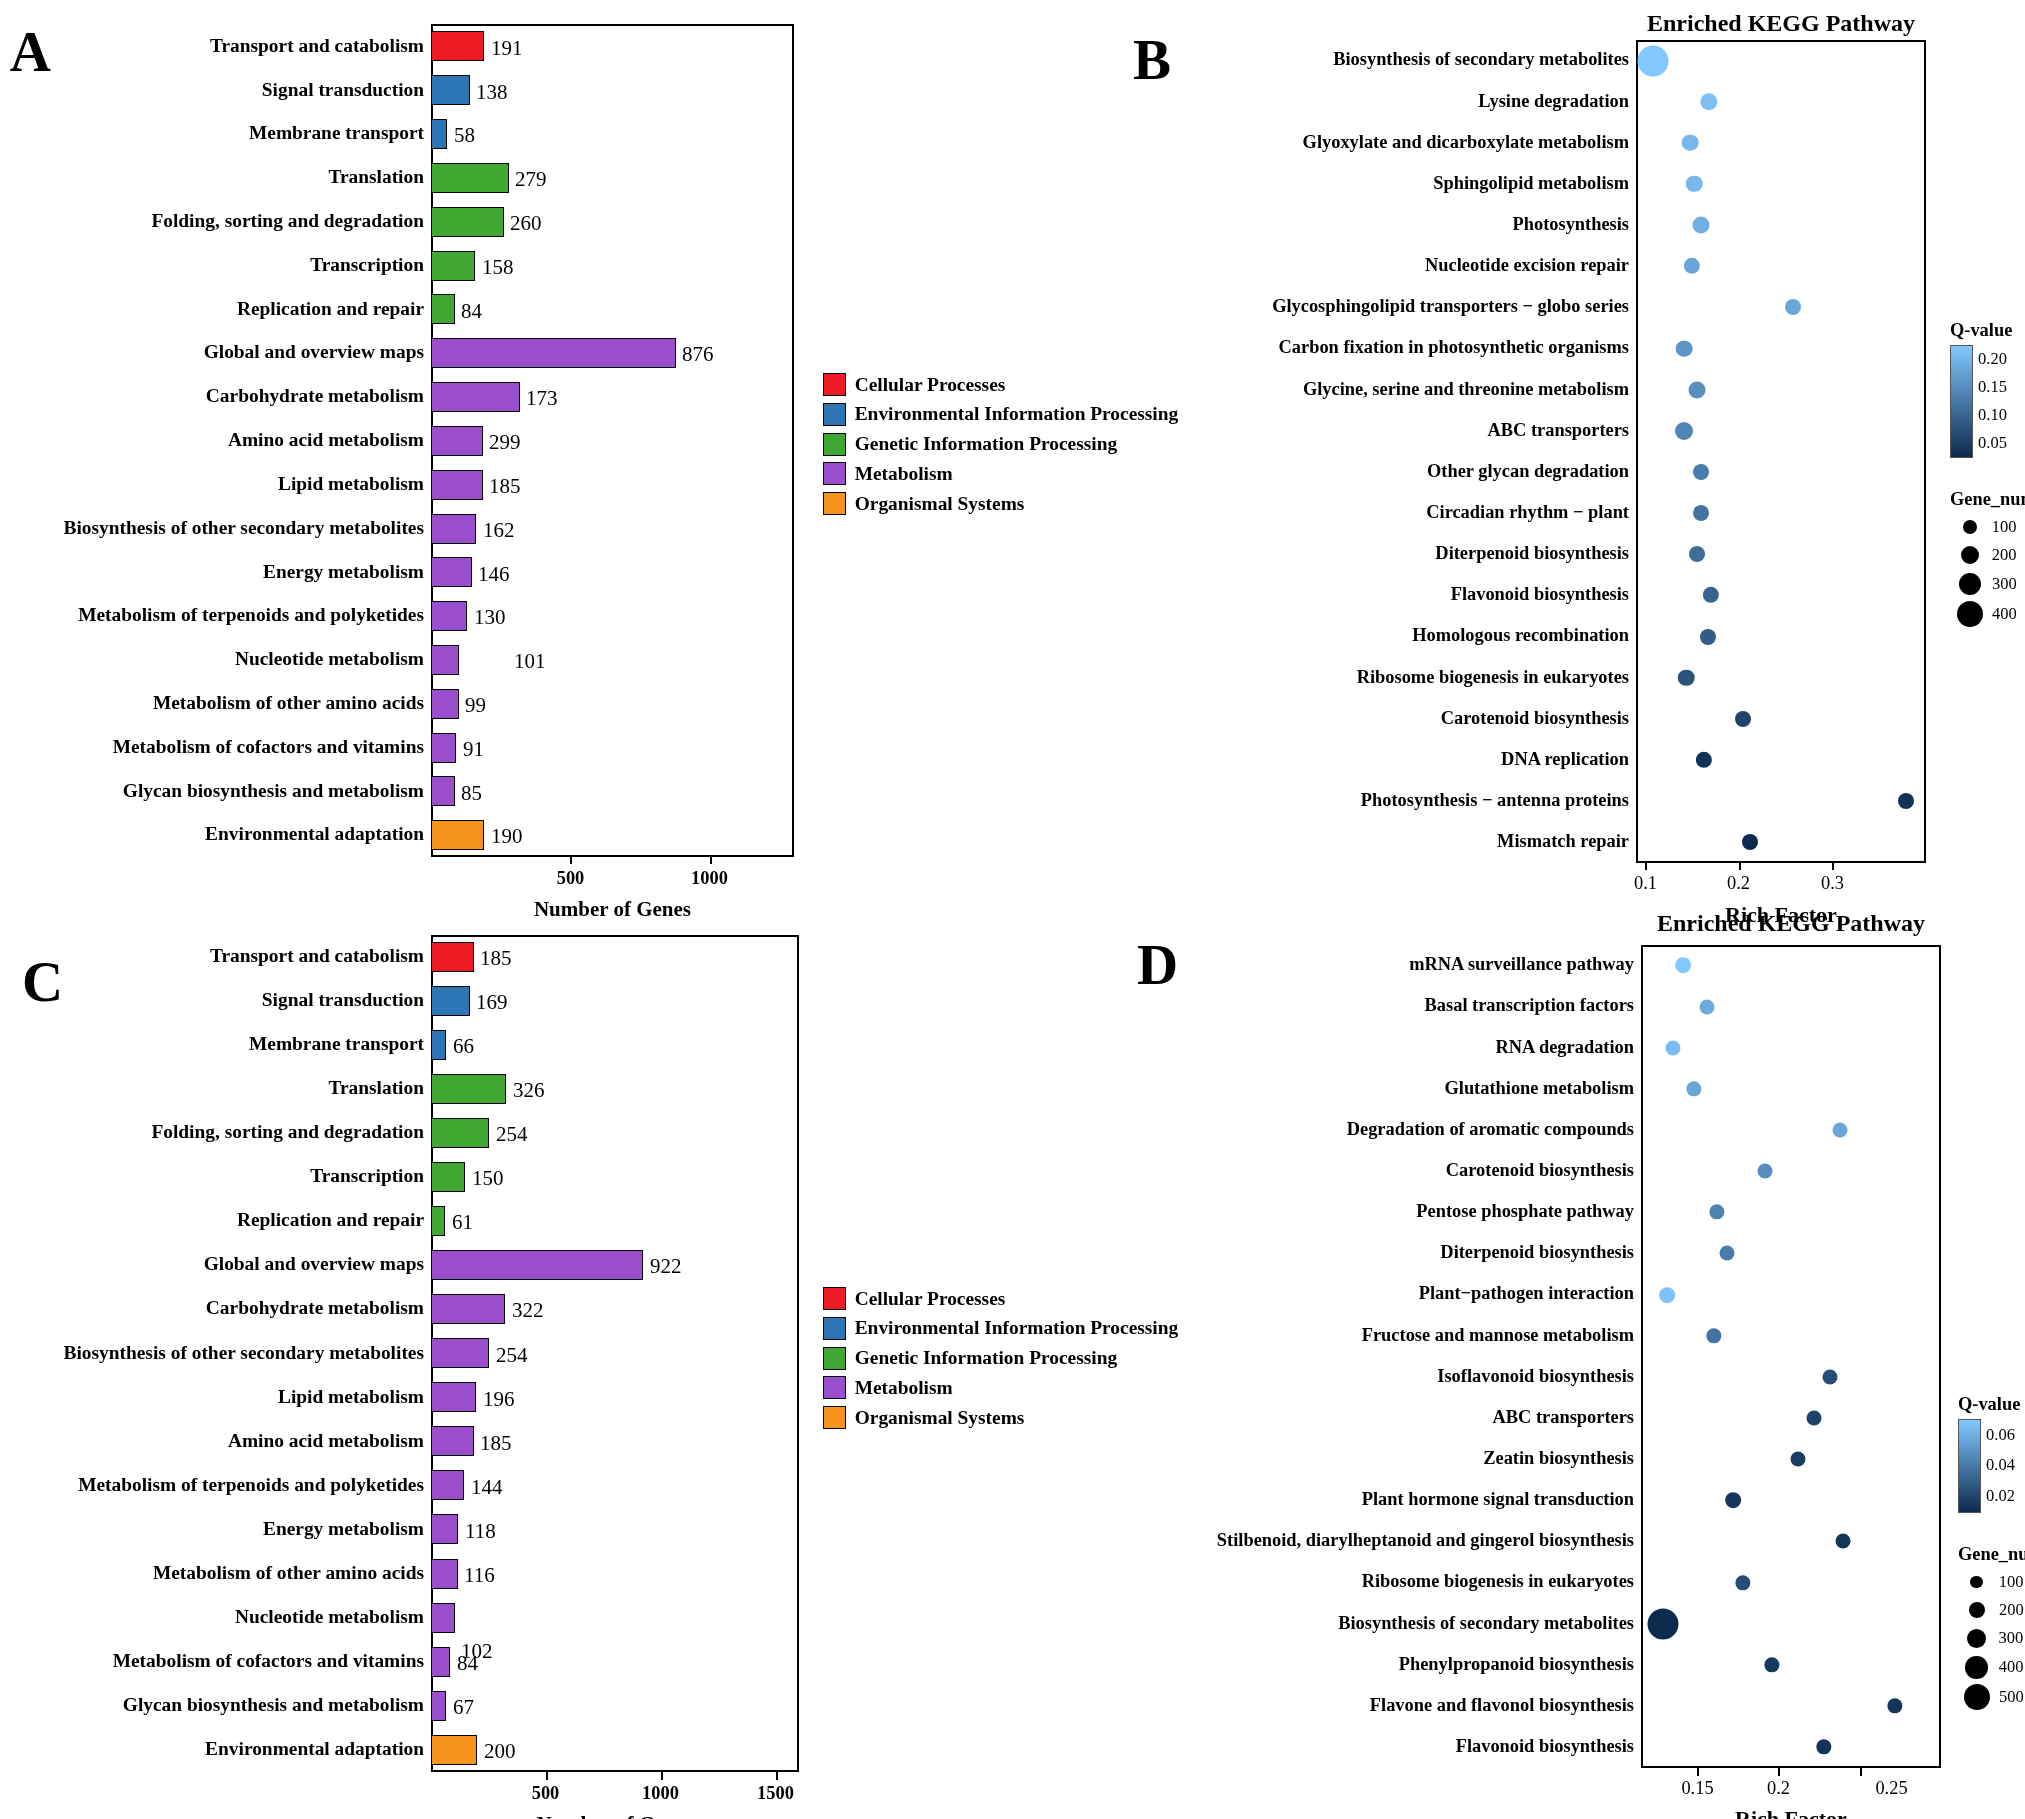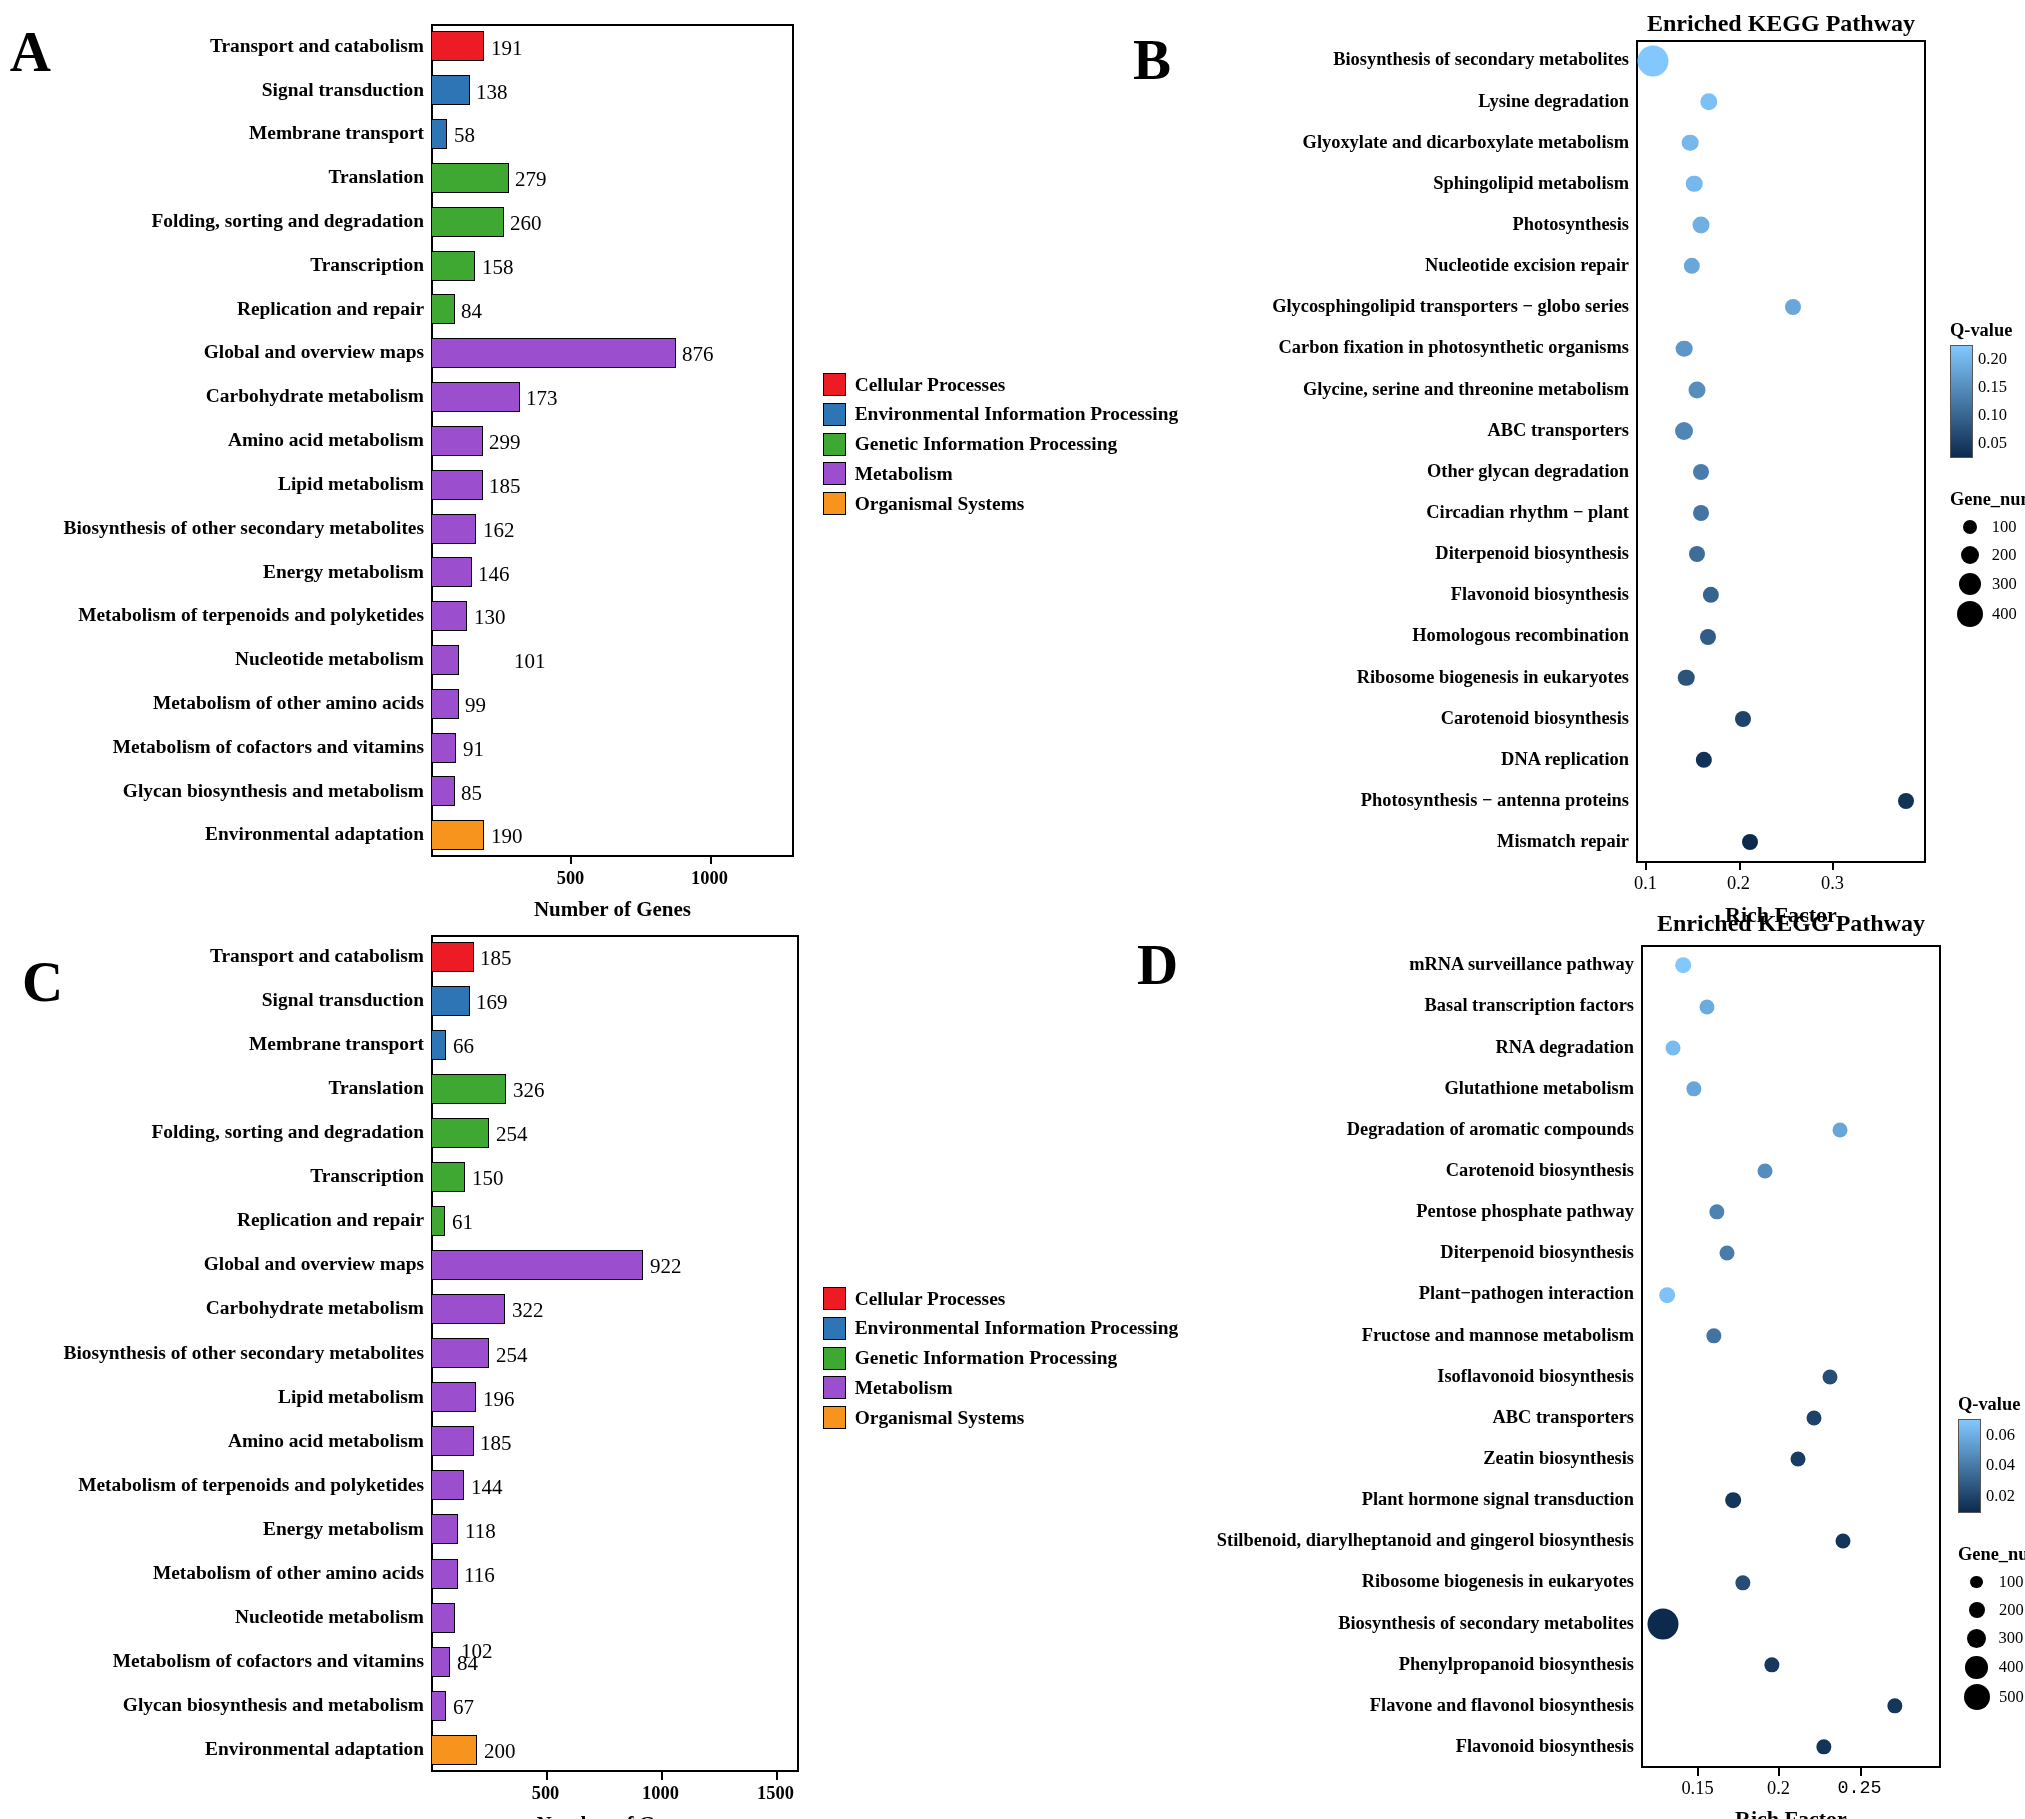--- a/index.html
+++ b/index.html
@@ -300,21 +300,21 @@
       <div class="dp-dot" style="left: 659px; top: 755px; width: 15.3px; height: 15.3px; background: rgb(23, 57, 94);"></div>
       <div class="dp-label" style="right: 389px; top: 786px; width: 518px;">Flavone and flavonol biosynthesis</div>
       <div class="dp-dot" style="left: 782px; top: 796px; width: 15.3px; height: 15.3px; background: rgb(21, 54, 91);"></div>
       <div class="dp-label" style="right: 389px; top: 827px; width: 518px;">Flavonoid biosynthesis</div>
       <div class="dp-dot" style="left: 711px; top: 837px; width: 15.3px; height: 15.3px; background: rgb(19, 51, 88);"></div>
       <div class="dp-tickmark" style="left: 584px; top: 858px; height: 7.7px;"></div>
       <div class="dp-tick" style="left: 541px; width: 87px; top: 868px;">0.15</div>
       <div class="dp-tickmark" style="left: 665px; top: 858px; height: 7.7px;"></div>
       <div class="dp-tick" style="left: 622px; width: 87px; top: 868px;">0.2</div>
       <div class="dp-tickmark" style="left: 747px; top: 858px; height: 7.7px;"></div>
-      <div class="dp-tick" style="left: 703px; width: 87px; top: 868px; font-family: Liberation Mono, monospace;">0.25</div>
+      <div class="dp-tick" style="left: 735px; width: 87px; top: 868px;">0.25</div>
       <div class="dp-xlab" style="left: 528px; width: 300px; top: 896px;">Rich Factor</div>
       <div class="dp-legend-title" style="left: 845px; top: 484px;">Q-value</div>
       <div class="dp-grad" style="left: 845px; top: 509px; height: 92px; background: linear-gradient(rgb(130, 200, 255), rgb(12, 42, 78));"></div>
       <div class="dp-grad-lab" style="left: 873px; top: 515px;">0.06</div>
       <div class="dp-grad-lab" style="left: 873px; top: 545px;">0.04</div>
       <div class="dp-grad-lab" style="left: 873px; top: 576px;">0.02</div>
       <div class="dp-legend-title" style="left: 845px; top: 634px;">Gene_number</div>
       <div class="dp-size-row" style="left: 848px; top: 662px; width: 116px;">
         <div class="dp-size-dot" style="width: 12.6px; height: 12.6px; margin-left: 9.2px;"></div>
         <div class="dp-size-lab" style="margin-left: 16px;">100</div>

